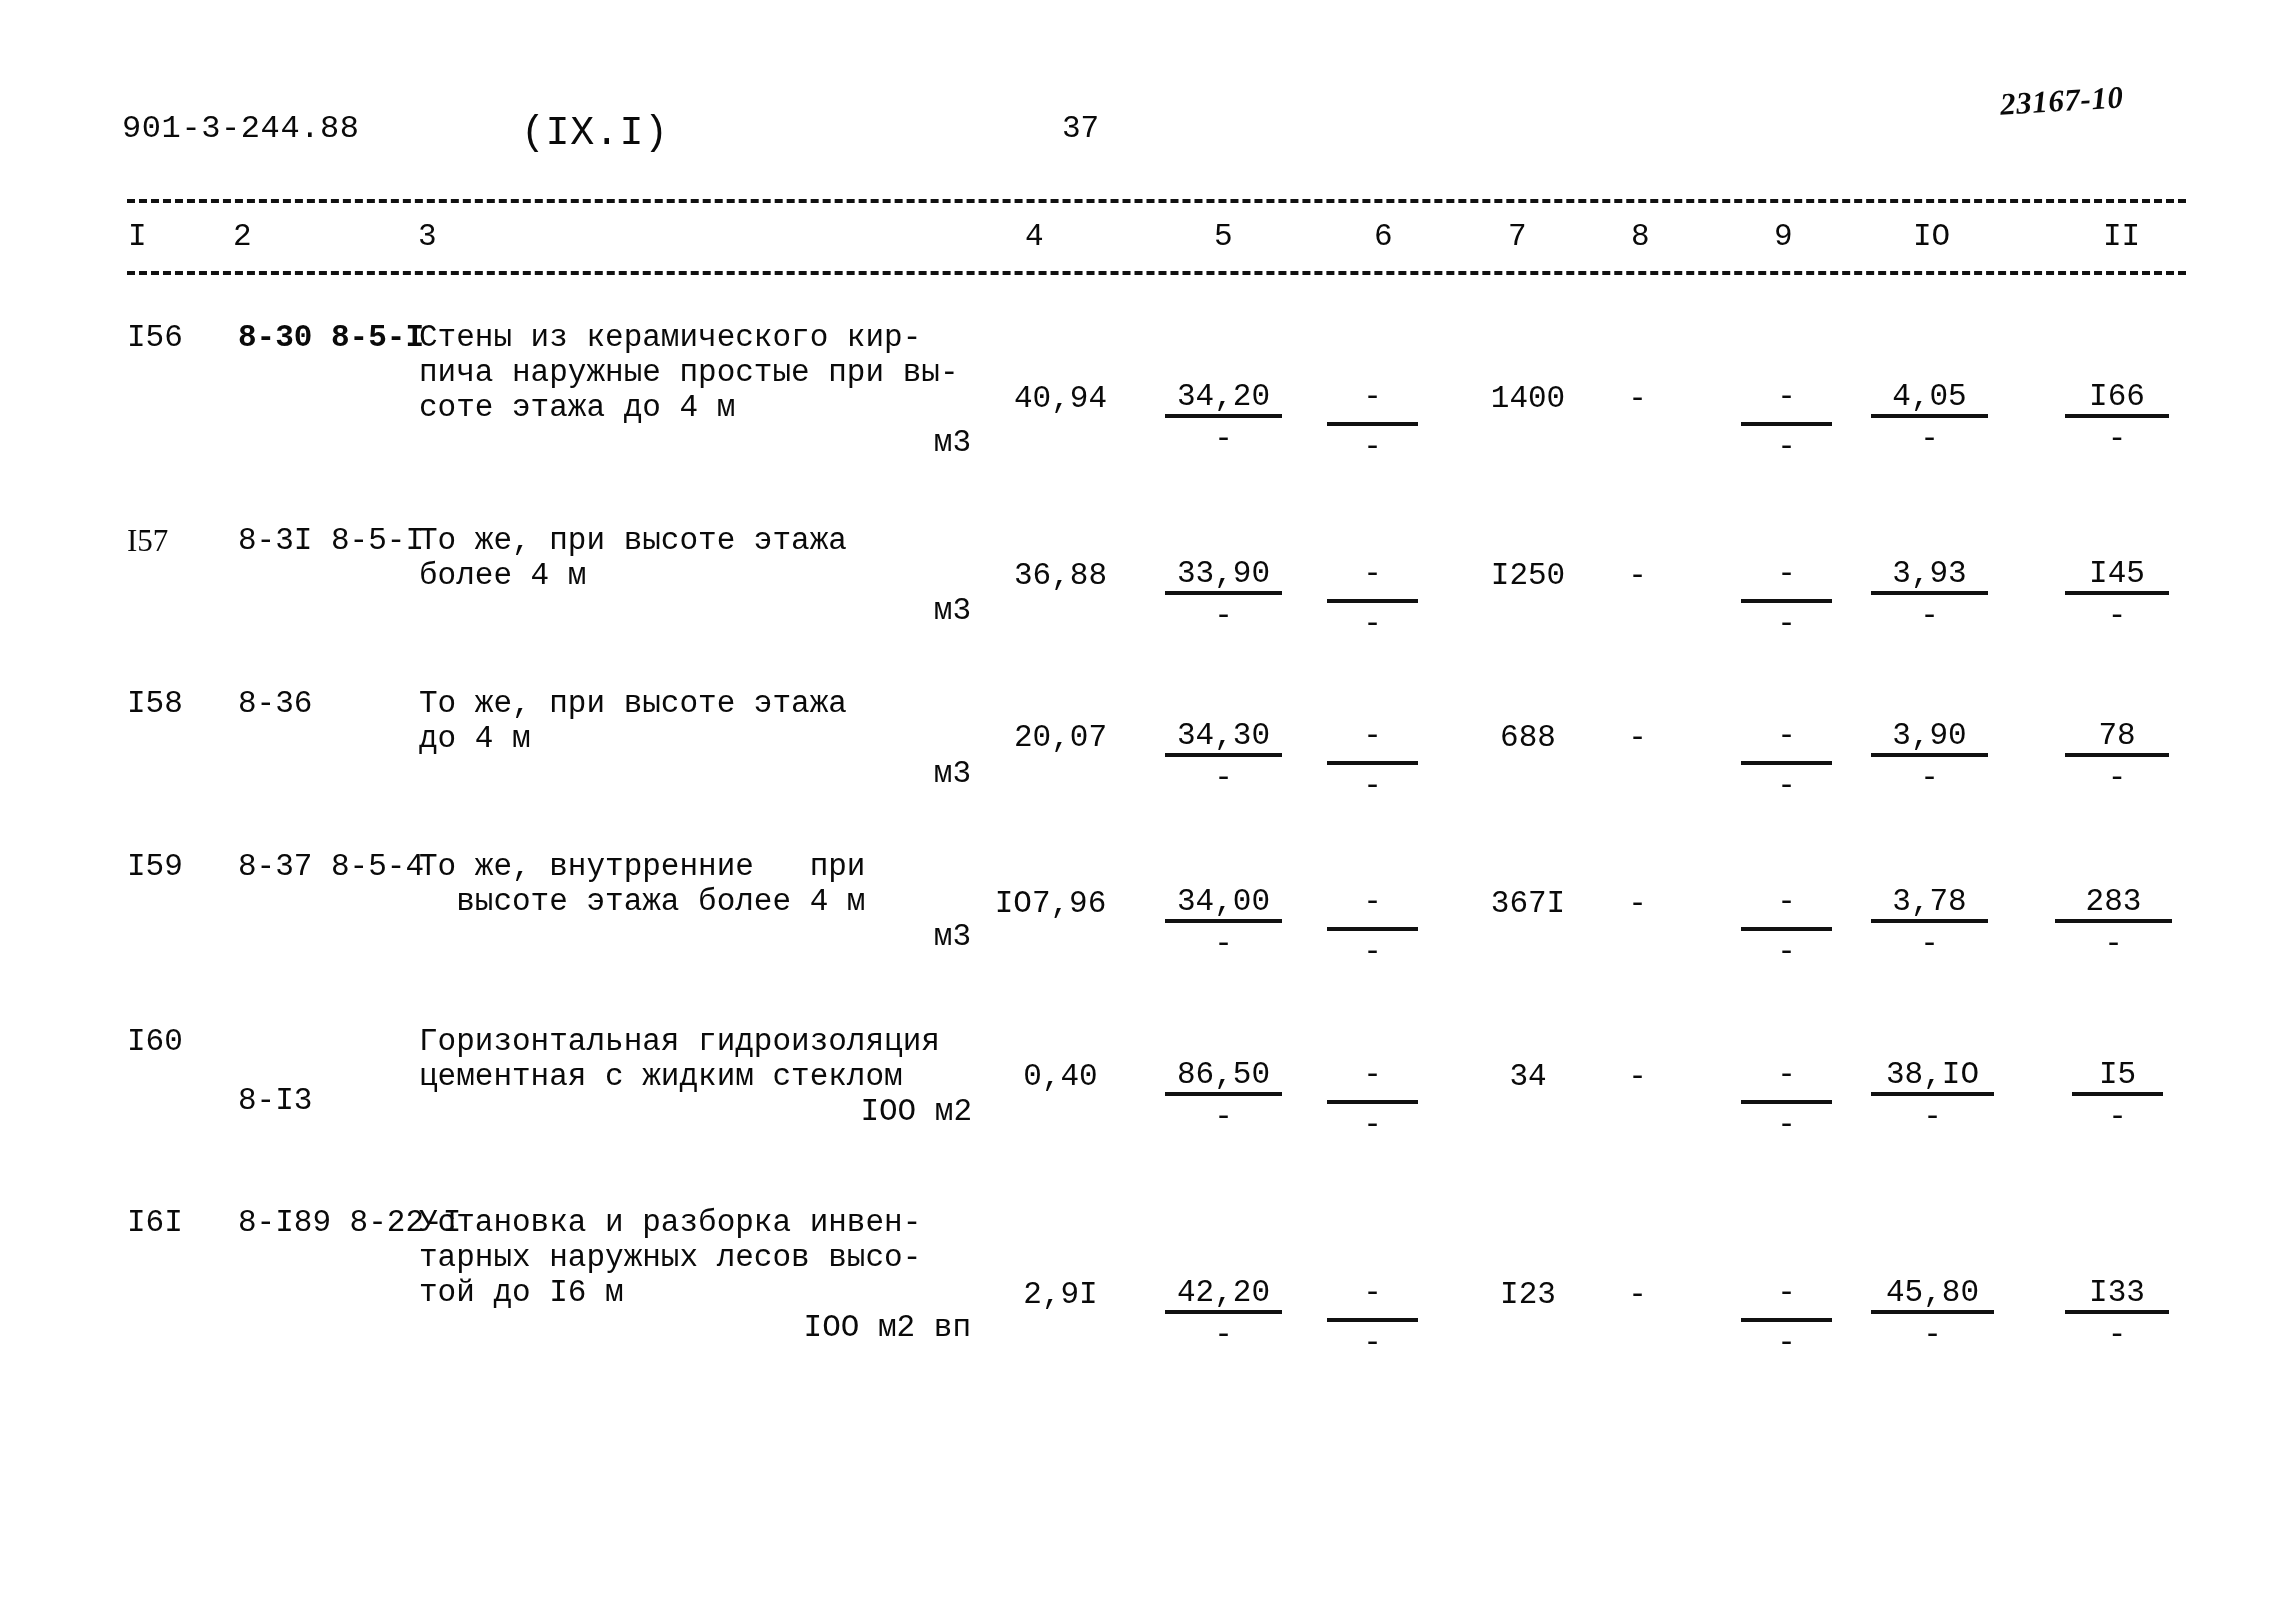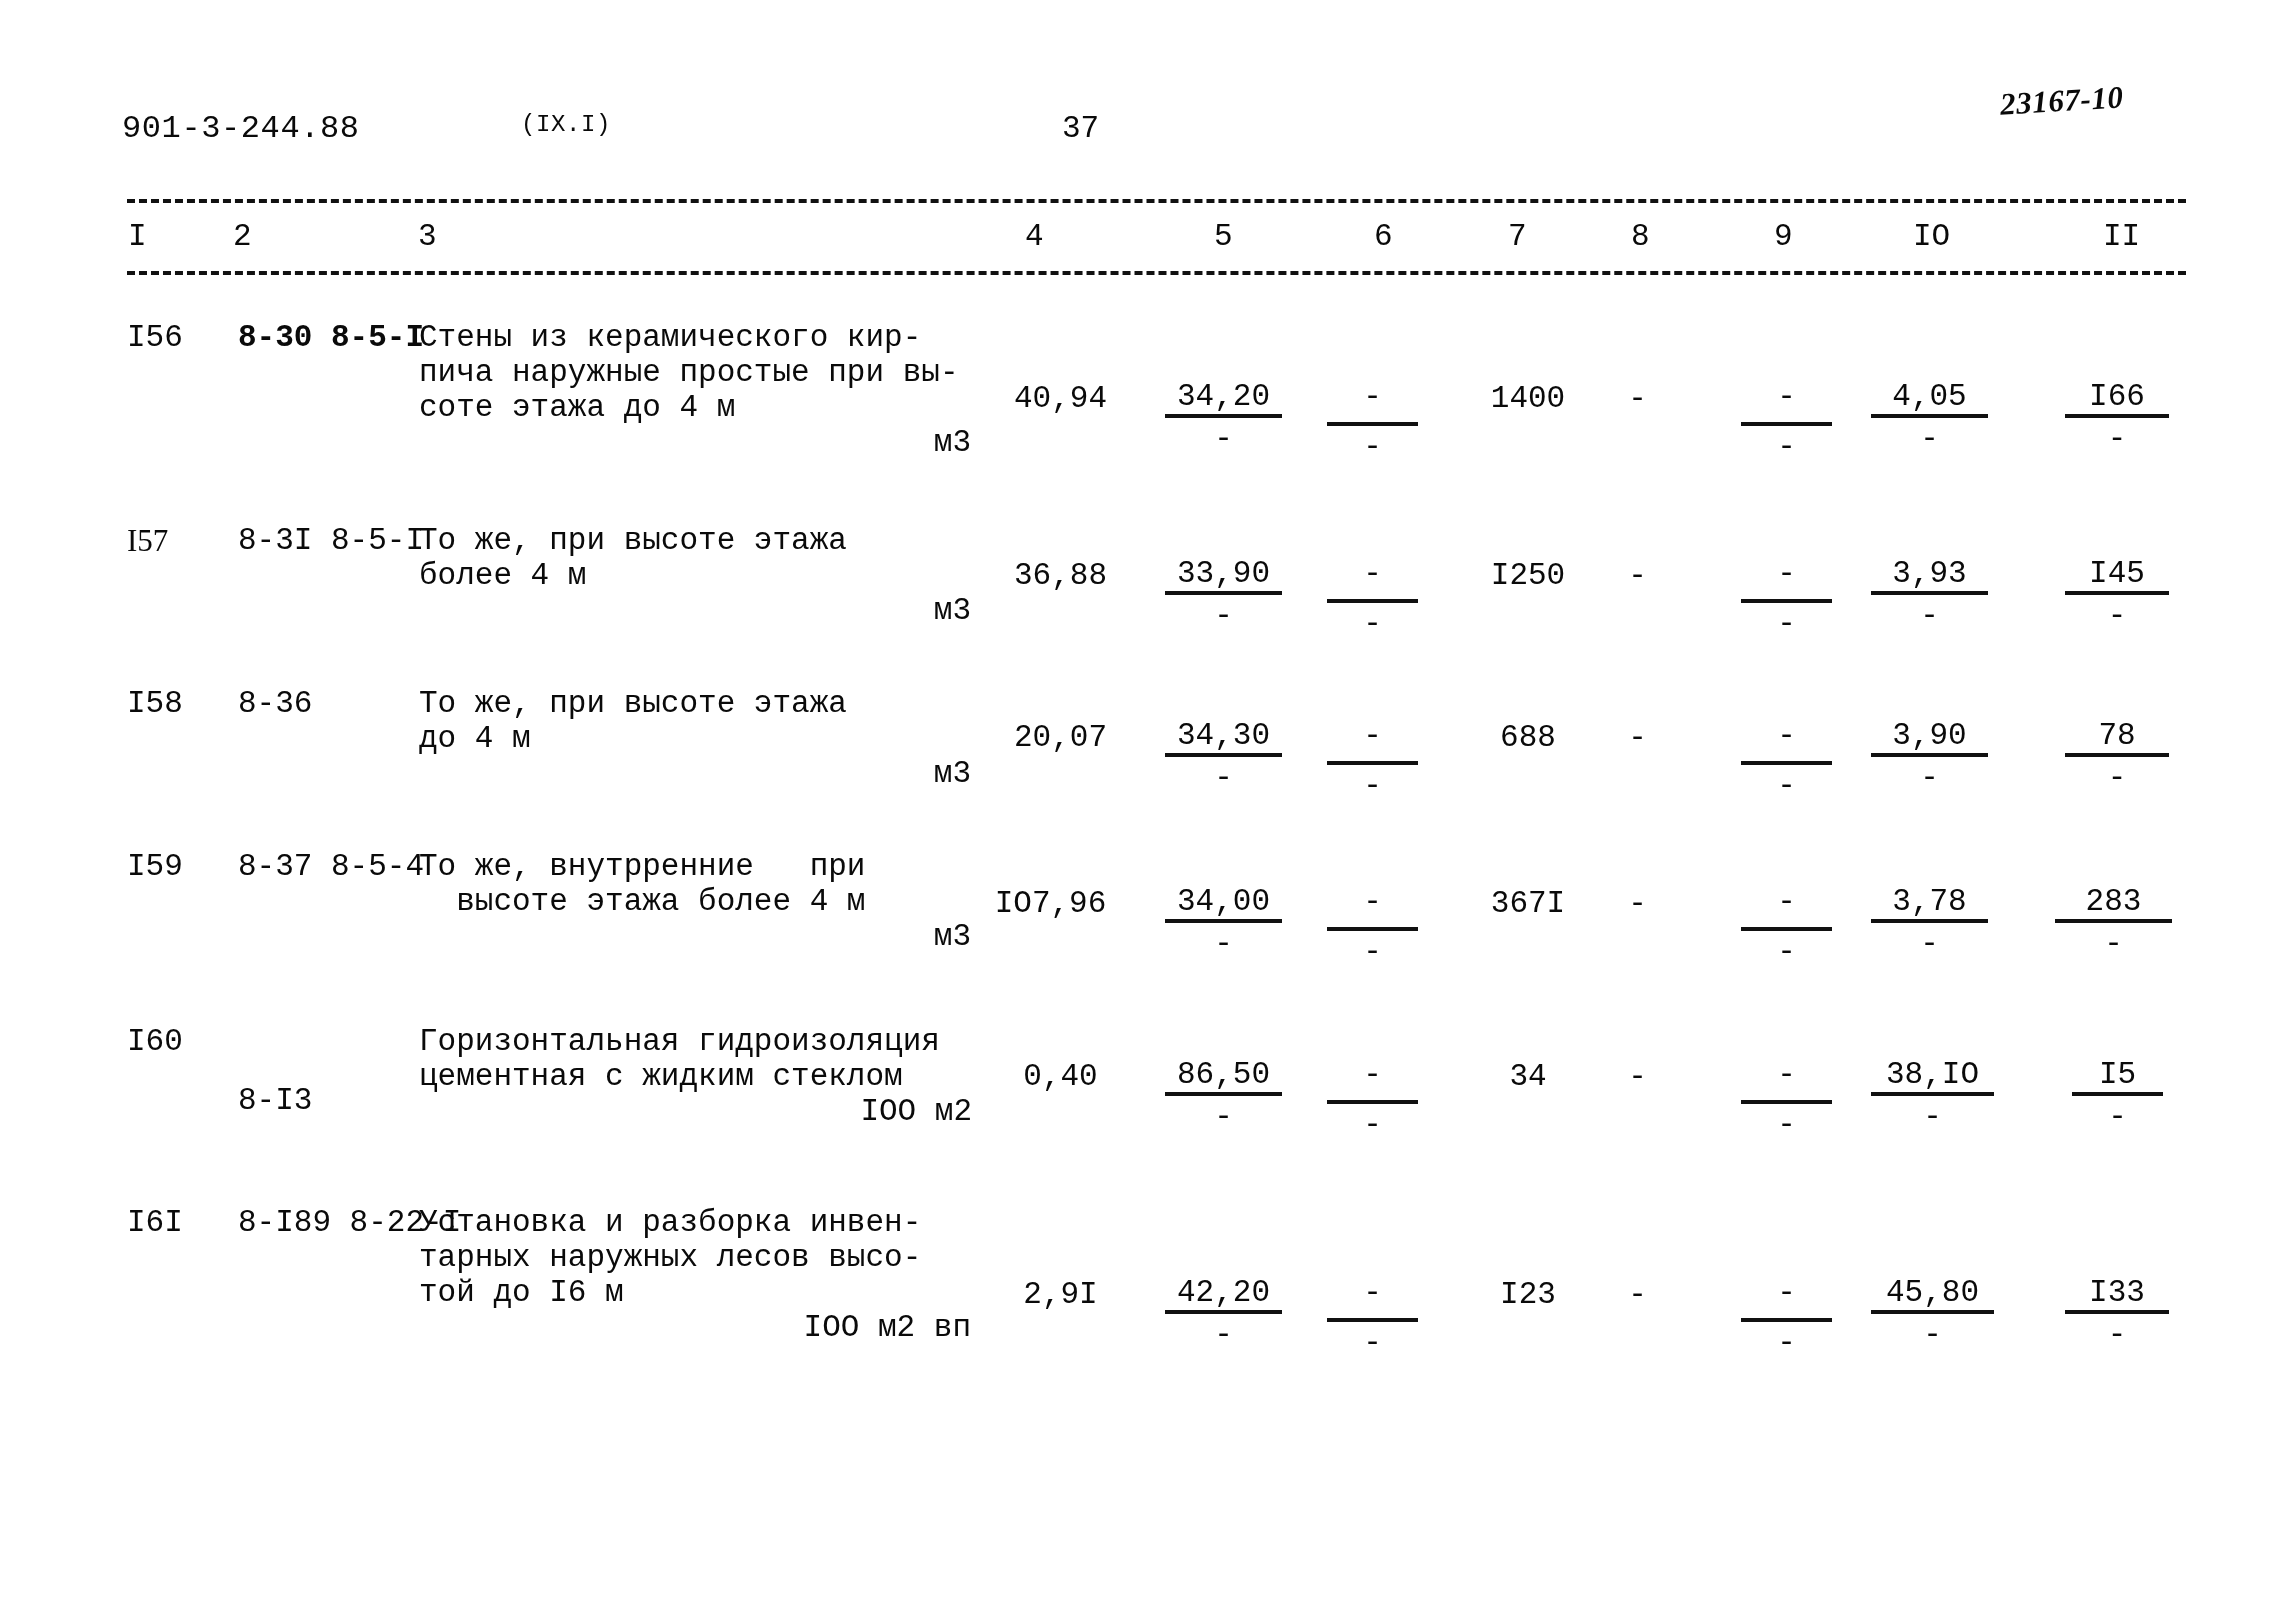--- a/index.html
+++ b/index.html
@@ -29,21 +29,21 @@
     left: 122px;
     top: 110px;
     font-size: 32px;
     letter-spacing: 0.6px;
     white-space: nowrap;
   }
   .doc-section {
     position: absolute;
     left: 521px;
     top: 111px;
-    font-size: 24px;
+    font-size: 40px;
     letter-spacing: 0.6px;
     white-space: nowrap;
   }
   .page-number {
     position: absolute;
     left: 1062px;
     top: 111px;
     font-size: 31px;
     white-space: nowrap;
   }

